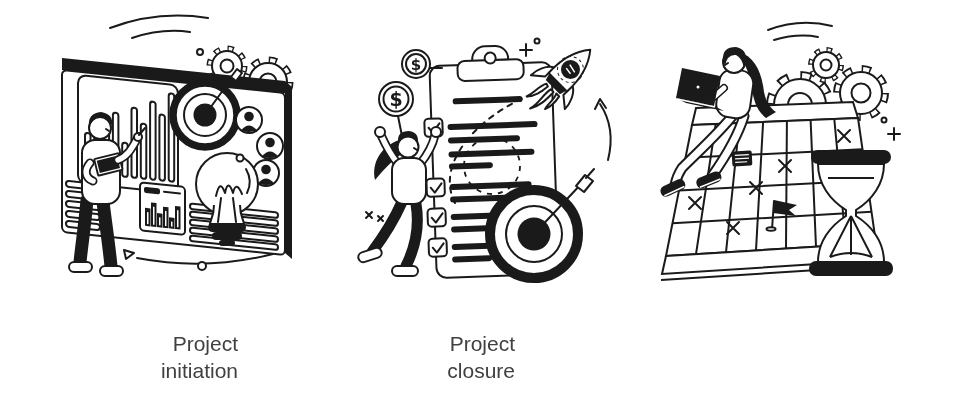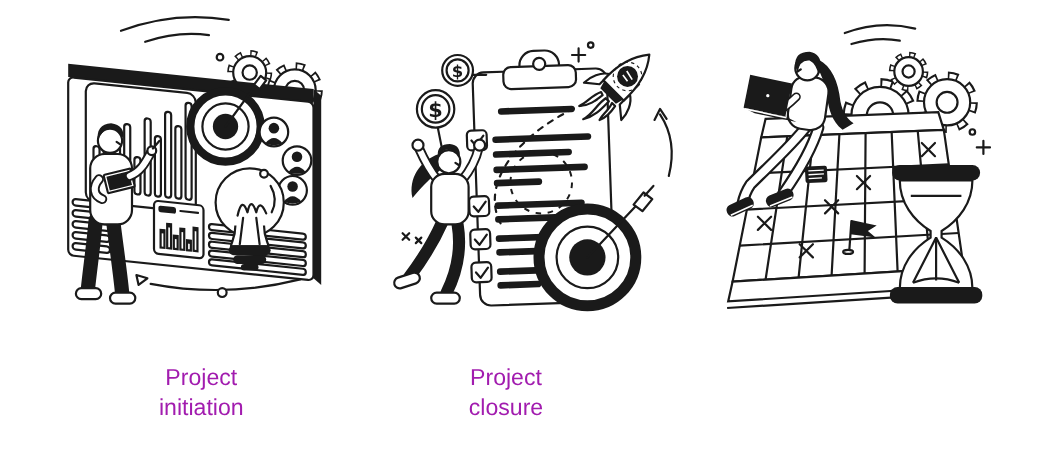--- a/index.html
+++ b/index.html
@@ -3,21 +3,21 @@
 <meta charset="utf-8">
 <style>
   html,body{margin:0;padding:0;}
   body{width:960px;height:412px;background:#ffffff;overflow:hidden;
        font-family:"Liberation Sans",sans-serif;}
   .canvas{position:relative;width:960px;height:412px;background:#fff;}
   .fig{position:absolute;top:8px;}
   #fig1{left:40px;width:280px;height:292px;}
   #fig2{left:340px;width:290px;height:292px;}
   #fig3{left:648px;width:300px;height:292px;}
-  .caption{position:absolute;text-align:center;color:#a21caf;
+  .caption{position:absolute;text-align:right;color:#404040;
            font-size:21px;line-height:27px;font-weight:400;}
   #cap1{left:128px;top:330px;width:110px;}
   #cap2{left:405px;top:330px;width:110px;}
   #cap3{left:725px;top:352px;width:130px;}
   svg{display:block;}
   .s{fill:#ffffff;stroke:#1a1a1a;stroke-width:2;}
   .k{fill:#1a1a1a;stroke:none;}
   .n{fill:none;stroke:#1a1a1a;stroke-width:2;}
   .r{stroke-linecap:round;stroke-linejoin:round;}
   .coin-txt{font-family:"DejaVu Sans",sans-serif;font-weight:bold;fill:#1a1a1a;text-anchor:middle;}

